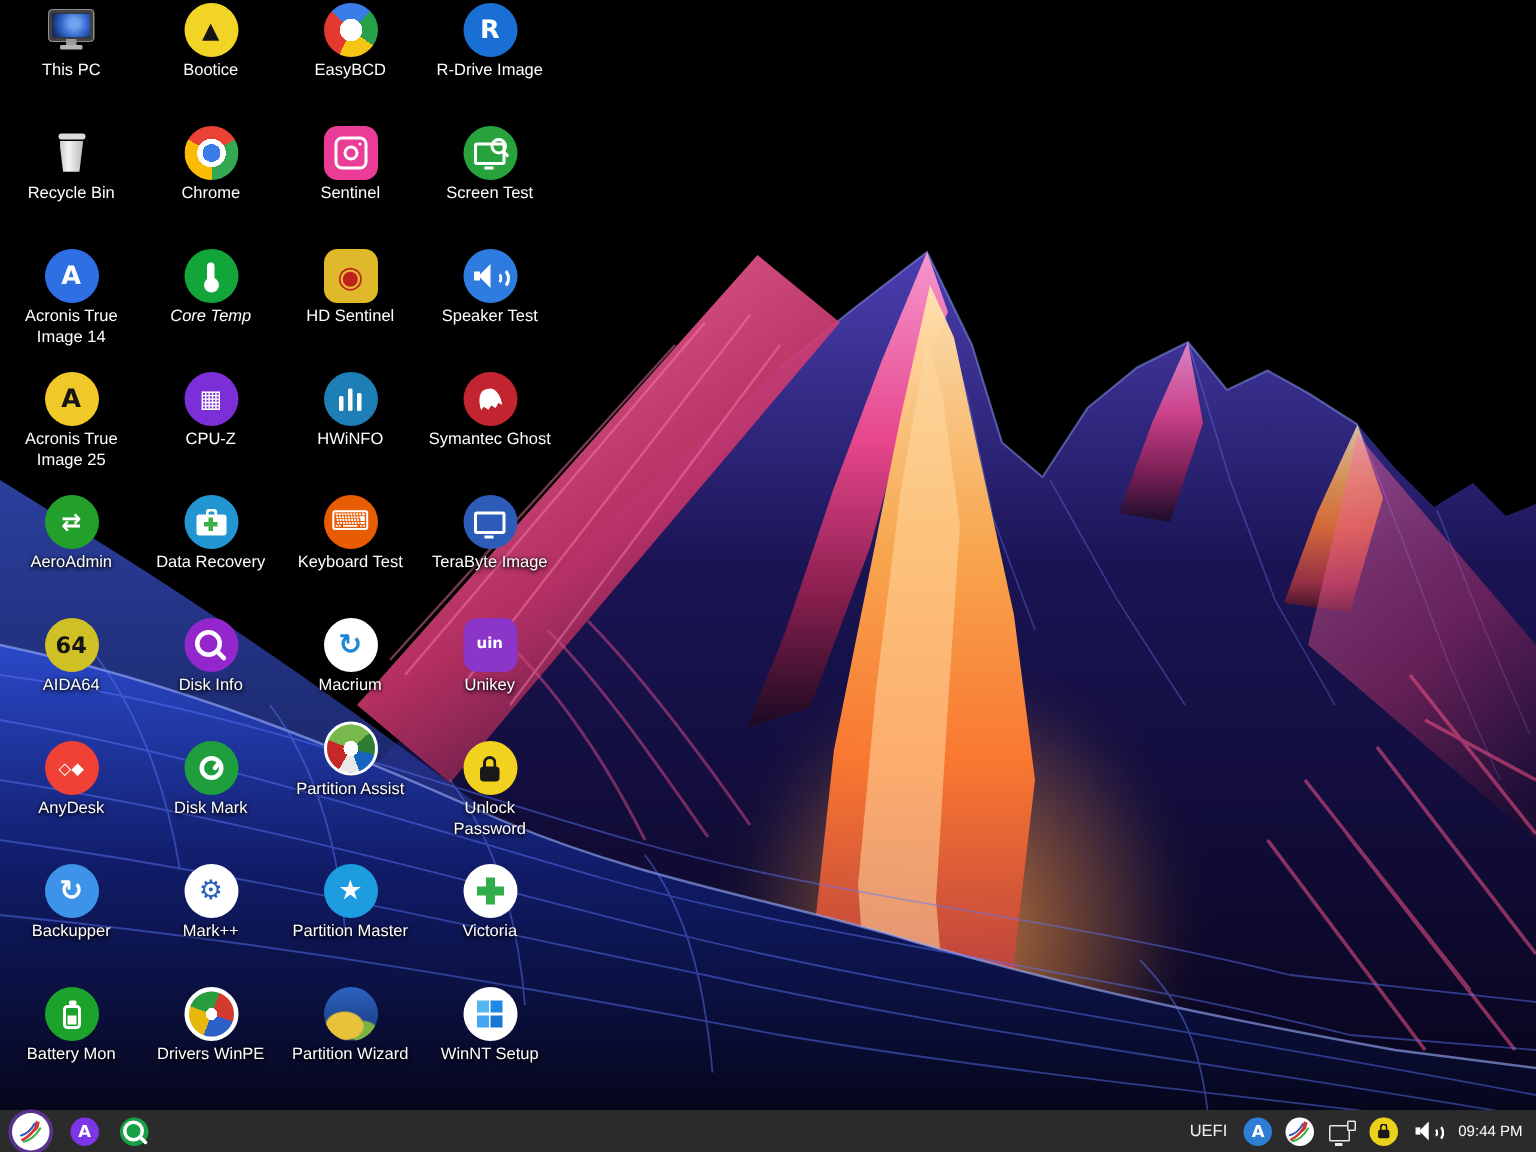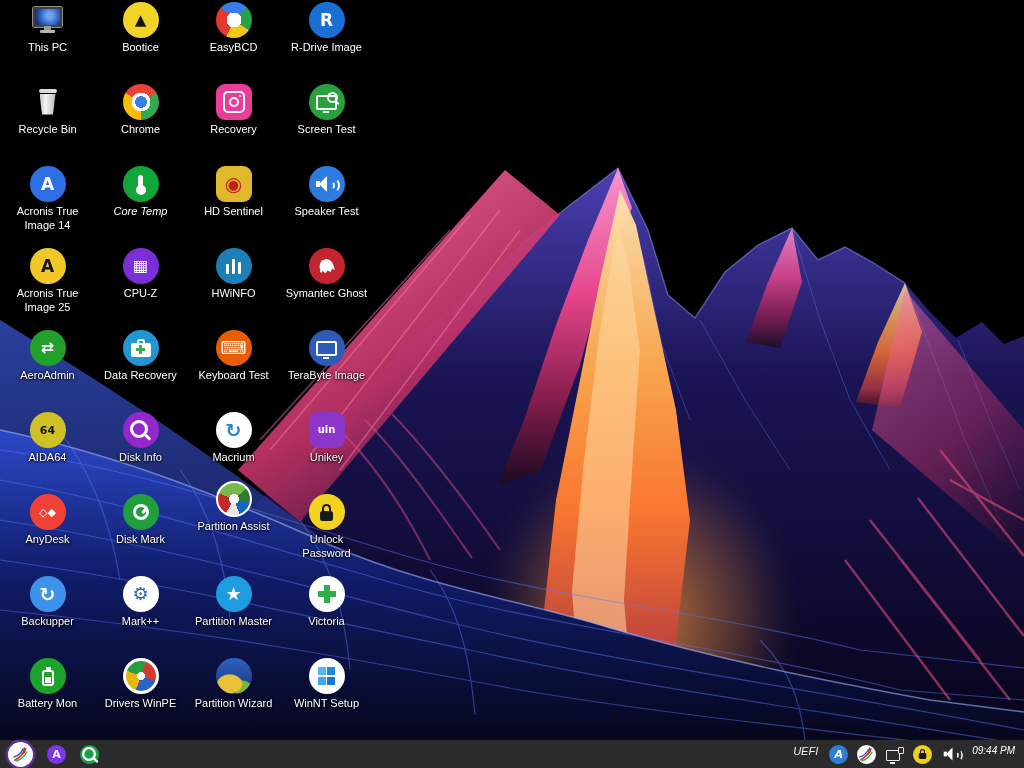--- a/index.html
+++ b/index.html
@@ -67,21 +67,21 @@
   .sh-win i:nth-child(3){background:#42a5f5;}.sh-win i:nth-child(4){background:#1976d2;}
   .sh-feather{width:20px;height:20px;display:block;}
   .sh-net{position:relative;width:18px;height:15px;}
   .sh-net .mon2{position:absolute;left:0;top:3px;width:12px;height:9px;border:1.6px solid #e8e8e8;border-radius:1px;}
   .sh-net .mon2::after{content:"";position:absolute;left:3px;bottom:-4px;width:5px;height:1.6px;background:#e8e8e8;}
   .sh-net .plug{position:absolute;right:0;top:0;width:4px;height:5px;border:1.3px solid #e8e8e8;border-radius:1px;background:#2b2b2b;}
   
   #taskbar{position:absolute;left:0;bottom:0;width:1024px;height:28px;background:#2b2b2b;
     display:flex;align-items:center;justify-content:space-between;}
   .tb-left{display:flex;align-items:center;gap:14px;padding-left:8px;}
-  .tb-right{display:flex;gap:9px;padding-right:9px;font-style:italic;}
+  .tb-right{display:flex;align-items:center;gap:9px;padding-right:9px;}
   .tb-ic{display:flex;align-items:center;justify-content:center;cursor:pointer;}
   .tb-ic .art{width:19px;height:19px;}
   .tb-ic.start .art{width:25px;height:25px;background:#fff;box-shadow:0 0 0 2.5px rgba(124,58,220,.55);}
   .tb-ic .glyph{font-size:11px;font-weight:bold;}
   .tb-right .sh-lock{transform:scale(.58);margin-top:4px;}
   .tb-right .sh-speaker{transform:scale(.8);}
   .tb-left .sh-mag{transform:scale(.78);margin:-1px 0 0 -1px;}
   .uefi{font-size:11px;color:#f2f2f2;margin-right:2px;}
   .clock{font-size:10px;color:#fff;margin-left:3px;}
 </style>
@@ -231,21 +231,21 @@
         <div class="lbl">Recycle Bin</div>
       </div>
       <div class="cell" style="left: 94px; top: 84px;">
         <span class="art" style="background: radial-gradient(circle, rgb(59, 125, 232) 0px, rgb(59, 125, 232) 6px, rgb(255, 255, 255) 6px, rgb(255, 255, 255) 9.5px, transparent 9.5px), conic-gradient(from -60deg, rgb(234, 67, 53) 0deg, rgb(234, 67, 53) 120deg, rgb(52, 168, 83) 120deg, rgb(52, 168, 83) 240deg, rgb(251, 188, 5) 240deg, rgb(251, 188, 5) 360deg);"></span>
         <div class="lbl">Chrome</div>
       </div>
       <div class="cell" style="left: 187px; top: 84px;">
         <span class="art" style="background: rgb(234, 61, 151); border-radius: 9px;">
           <span class="sh-insta"></span>
         </span>
-        <div class="lbl">Recovery</div>
+        <div class="lbl">Sentinel</div>
       </div>
       <div class="cell" style="left: 280px; top: 84px;">
         <span class="art" style="background: rgb(39, 162, 61);">
           <span class="sh-screen">
             <i class="mon"></i>
             <i class="mag"></i>
           </span>
         </span>
         <div class="lbl">Screen Test</div>
       </div>
@@ -332,21 +332,21 @@
       <div class="cell" style="left: 280px; top: 330px;">
         <span class="art" style="background: rgb(44, 92, 184);">
           <span class="sh-screen nomag">
             <i class="mon"></i>
           </span>
         </span>
         <div class="lbl">TeraByte Image</div>
       </div>
       <div class="cell" style="left: 1px; top: 412px;">
         <span class="art" style="background: rgb(207, 192, 38);">
-          <span class="glyph" style="color: rgb(20, 20, 20); font-size: 11px; font-weight: bold;">64</span>
+          <span class="glyph" style="color: rgb(20, 20, 20); font-size: 15px; font-weight: bold;">64</span>
         </span>
         <div class="lbl">AIDA64</div>
       </div>
       <div class="cell" style="left: 94px; top: 412px;">
         <span class="art" style="background: rgb(147, 39, 204);">
           <span class="sh-mag"></span>
         </span>
         <div class="lbl">Disk Info</div>
       </div>
       <div class="cell" style="left: 187px; top: 412px;">

